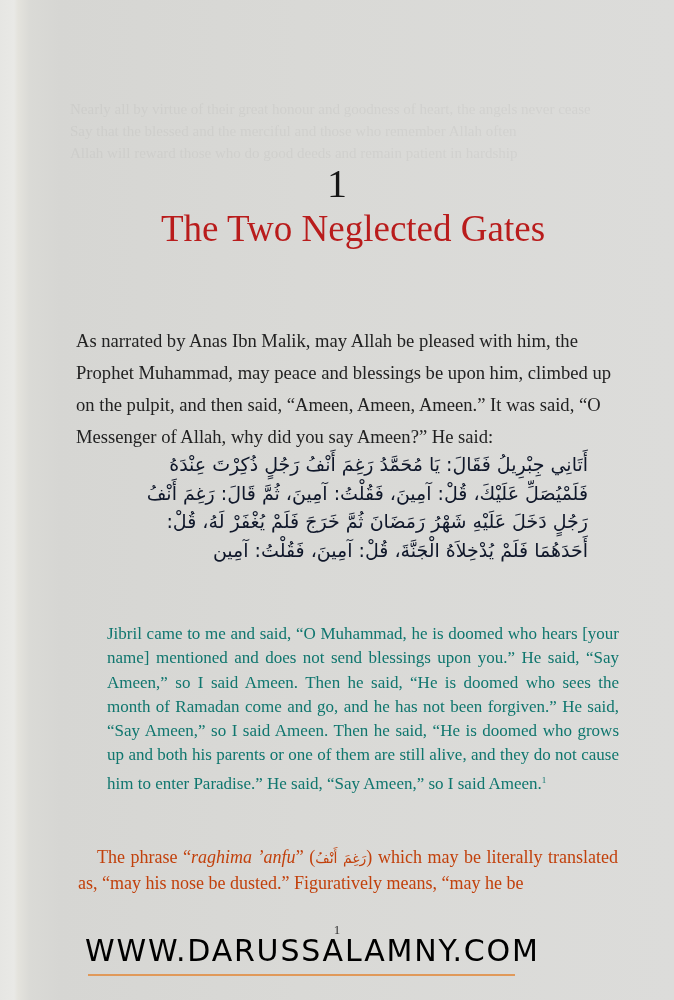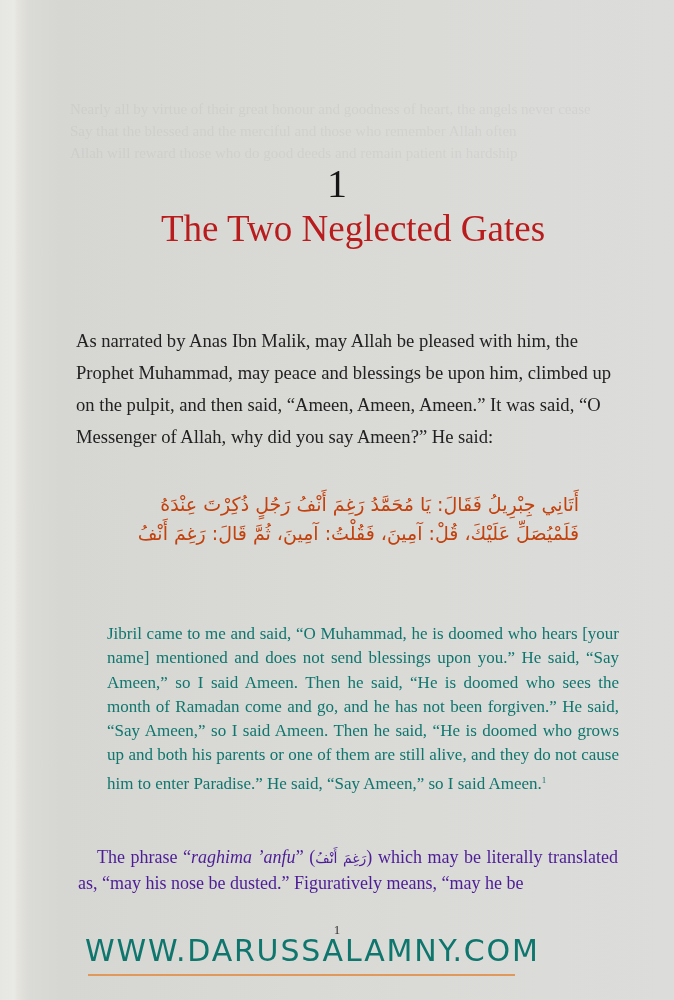--- a/index.html
+++ b/index.html
@@ -58,29 +58,28 @@
     top: 325px;
     left: 76px;
     width: 540px;
     font-size: 18.6px;
     line-height: 32px;
     color: #222;
   }
   .arabic {
     position: absolute;
     top: 450px;
-    left: 111px;
+    left: 120px;
     width: 468px;
     direction: rtl;
     text-align: right;
     font-family: "DejaVu Sans", sans-serif;
     font-size: 19px;
     line-height: 28.5px;
-    color: #c2410c;
-    margin-top: 40px;
+    color: #0f172a;
   }
   .arabic span { display: block; white-space: nowrap; }
   .hadith {
     position: absolute;
     top: 622px;
     left: 107px;
     width: 512px;
     font-size: 17px;
     line-height: 24.3px;
     color: #0f766e;
@@ -90,42 +89,42 @@
     font-size: 9px;
     vertical-align: 6px;
   }
   .phrase {
     position: absolute;
     top: 845px;
     left: 78px;
     width: 540px;
     font-size: 18px;
     line-height: 25px;
-    color: #4c1d95;
+    color: #c2410c;
     text-indent: 19px;
     text-align: justify;
   }
   .phrase em { font-style: italic; }
   .page-number {
     position: absolute;
     top: 922px;
     left: 0;
     width: 674px;
     text-align: center;
     font-size: 13px;
     color: #333;
   }
   .watermark {
     position: absolute;
     top: 934px;
     left: 85px;
     font-family: "DejaVu Sans", sans-serif;
     font-size: 30px;
     letter-spacing: 1.8px;
-    color: #0f766e;
+    color: #000000;
     line-height: 34px;
   }
   .watermark-underline {
     position: absolute;
     top: 974px;
     left: 88px;
     width: 427px;
     height: 2px;
     background: #e0995a;
   }
@@ -143,20 +142,22 @@
 
 <h1 class="chapter-title" style="margin:0;font-weight:normal;">
   <span>The Two Neglected Gates</span>
 </h1>
 
 <p class="intro" style="margin:0;">As narrated by Anas Ibn Malik, may Allah be pleased with him, the Prophet Muhammad, may peace and blessings be upon him, climbed up on the pulpit, and then said, “Ameen, Ameen, Ameen.” It was said, “O Messenger of Allah, why did you say Ameen?” He said:</p>
 
 <div class="arabic" lang="ar">
   <span>أَتَانِي جِبْرِيلُ فَقَالَ: يَا مُحَمَّدُ رَغِمَ أَنْفُ رَجُلٍ ذُكِرْتَ عِنْدَهُ</span>
   <span>فَلَمْيُصَلِّ عَلَيْكَ، قُلْ: آمِينَ، فَقُلْتُ: آمِينَ، ثُمَّ قَالَ: رَغِمَ أَنْفُ</span>
+  <span>رَجُلٍ دَخَلَ عَلَيْهِ شَهْرُ رَمَضَانَ ثُمَّ خَرَجَ فَلَمْ يُغْفَرْ لَهُ، قُلْ:</span>
+  <span>أَحَدَهُمَا فَلَمْ يُدْخِلاَهُ الْجَنَّةَ، قُلْ: آمِينَ، فَقُلْتُ: آمِين</span>
 </div>
 
 <p class="hadith" style="margin:0;"><span>Jibril came to me and said, “O Muhammad, he is doomed who hears [your name] mentioned and does not send blessings upon you.” He said, “Say Ameen,” so I said Ameen. Then he said, “He is doomed who sees the month of Ramadan come and go, and he has not been forgiven.” He said, “Say Ameen,” so I said Ameen. Then he said, “He is doomed who grows up and both his parents or one of them are still alive, and they do not cause him to enter Paradise.” He said, “Say Ameen,” so I said Ameen.</span><sup>1</sup></p>
 
 <p class="phrase" style="margin:0;"><span>The phrase “</span><em>raghima ’anfu</em><span>” (</span><span lang="ar" style="font-family:'DejaVu Sans',sans-serif;font-size:14px;">رَغِمَ أَنْفُ</span><span>) which may be literally translated as, “may his nose be dusted.” Figuratively means, “may he be</span></p>
 
 <div class="page-number">1</div>
 
 <div class="watermark">WWW.DARUSSALAMNY.COM</div>
 <div class="watermark-underline"></div>

